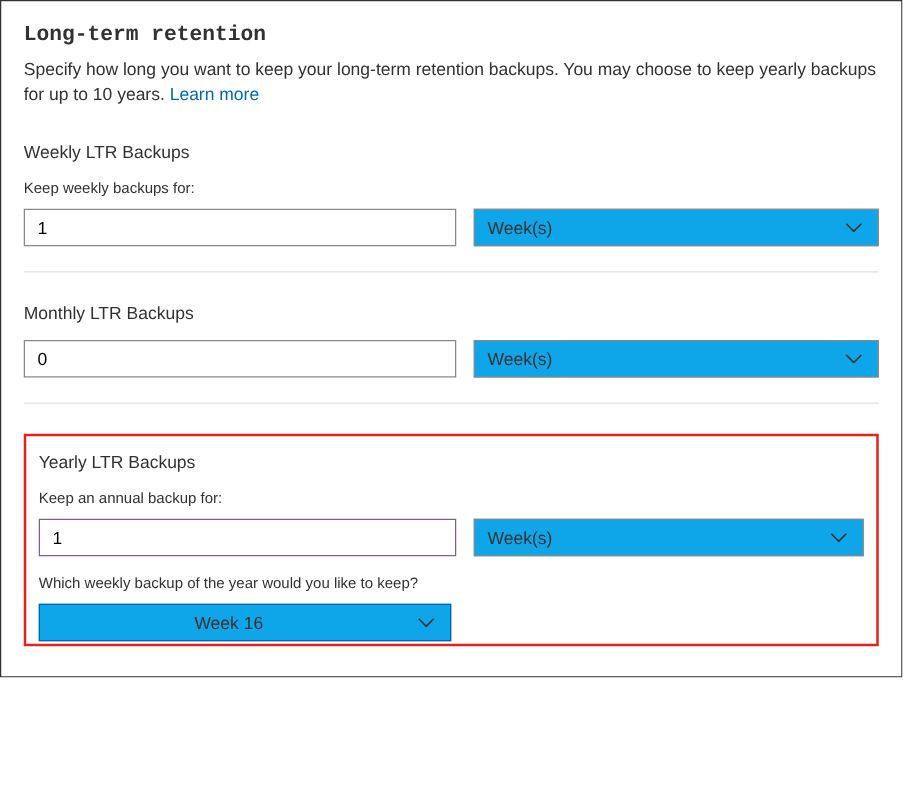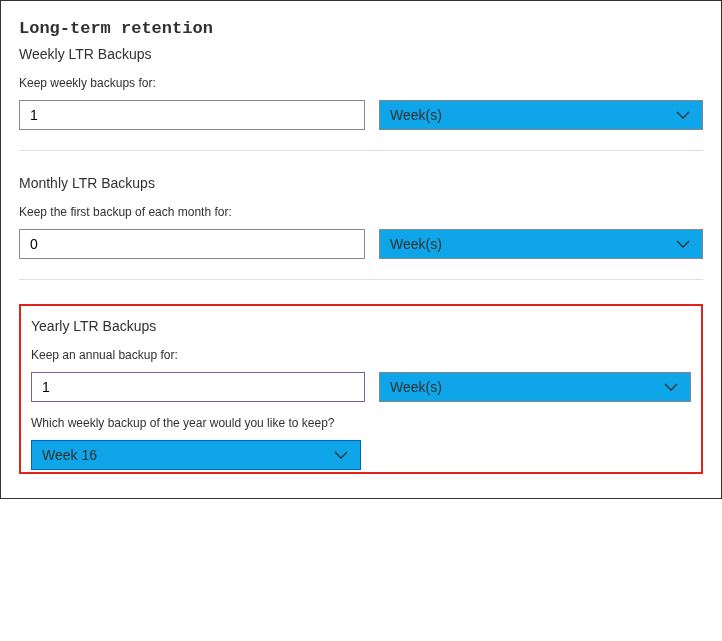--- a/index.html
+++ b/index.html
@@ -68,20 +68,21 @@
       padding: 0 36px 0 10px;
       font-size: 14px;
       background: #0ea5e9;
       display: flex;
       align-items: center;
       cursor: pointer;
       position: relative;
     }
     .select.blue-border {
       border: 1.5px solid #0067b8;
+      justify-content: center;
     }
     .select.narrow { width: 330px; }
     .chevron {
       position: absolute;
       right: 12px;
       top: 50%;
       transform: translateY(-50%);
       pointer-events: none;
     }
     .chevron svg { display: block; }
@@ -98,41 +99,43 @@
     .highlight-box .row { margin-bottom: 14px; }
     .highlight-box .field-label { margin-bottom: 10px; }
   </style>
 </head>
 <body>
 
 <div class="panel">
 
   <div class="title">Long-term retention</div>
 
+  <div class="description">
+    <span>Specify how long you want to keep your long-term retention backups. You may choose to keep yearly backups for up to 10 years. </span><a class="link">Learn more</a>
+  </div>
 
   <div class="section-heading">Weekly LTR Backups</div>
   <div class="field-label">Keep weekly backups for:</div>
   <div class="row">
     <input class="text-input" value="1" style="">
     <div class="select-wrap">
       <div class="select">
         <span>Week(s)</span>
         <span class="chevron">
           <svg width="14" height="8" viewBox="0 0 14 8">
               <path d="M1 1 L7 7 L13 1" stroke="#323130" stroke-width="1.3" fill="none"></path>
             </svg>
         </span>
       </div>
     </div>
   </div>
 
   <hr class="divider">
 
   <div class="section-heading">Monthly LTR Backups</div>
-  <div class="field-label">Keep the first backup of each month for:</div>
   <div class="row">
     <input class="text-input" value="0" style="">
     <div class="select-wrap">
       <div class="select">
         <span>Week(s)</span>
         <span class="chevron">
           <svg width="14" height="8" viewBox="0 0 14 8">
               <path d="M1 1 L7 7 L13 1" stroke="#323130" stroke-width="1.3" fill="none"></path>
             </svg>
         </span>

